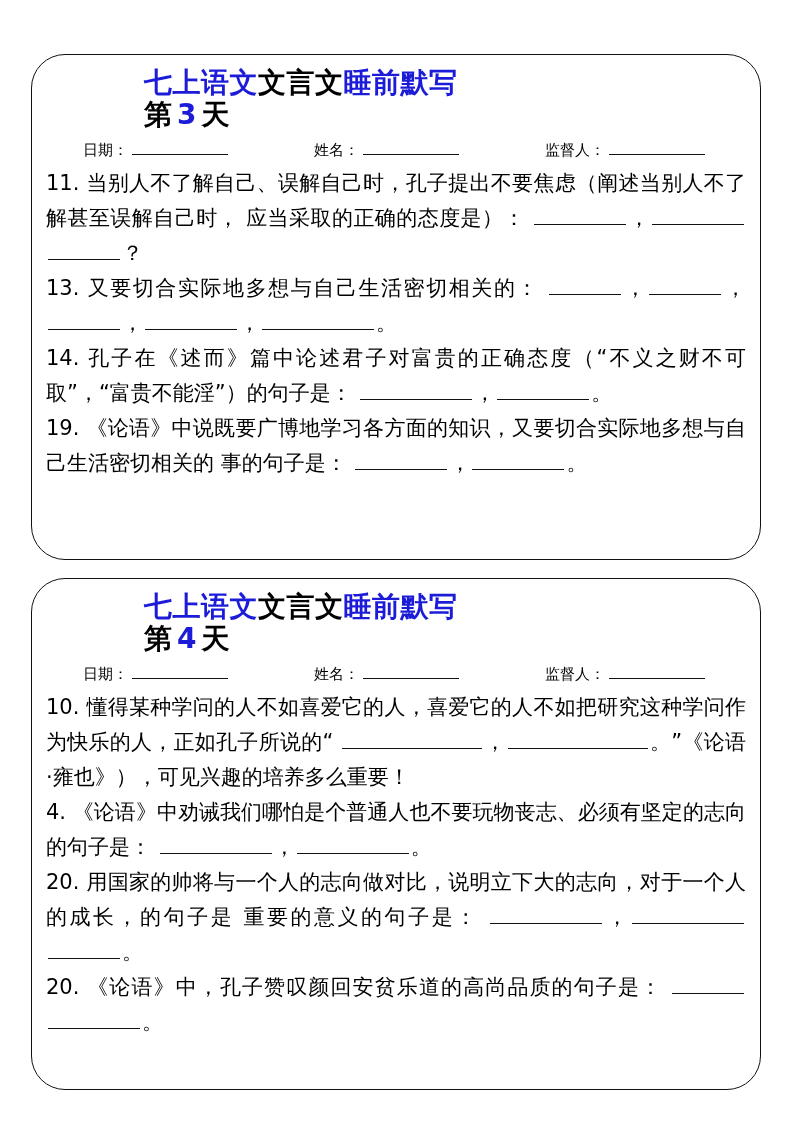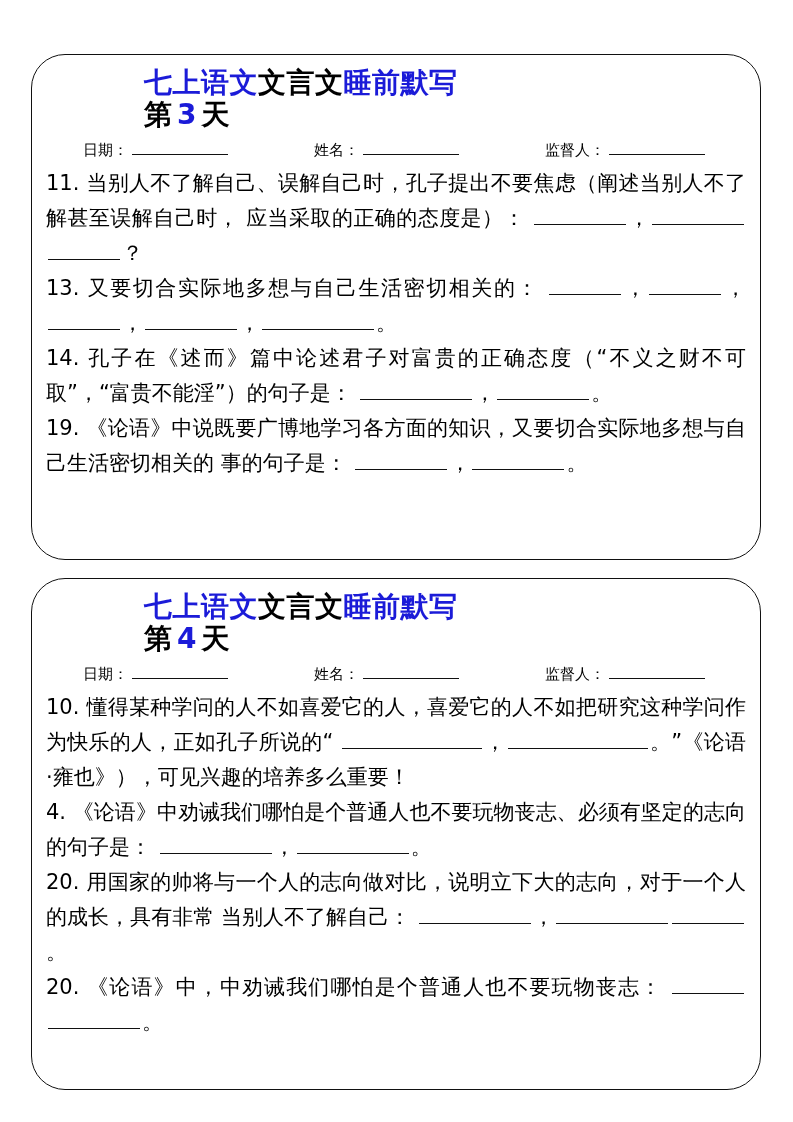--- a/index.html
+++ b/index.html
@@ -209,26 +209,26 @@
       </div>
 
       <div class="qline">
         <span>4.</span>
         <span>《论语》中劝诫我们哪怕是个普通人也不要玩物丧志、必须有坚定的志向的句子是：</span>
         <span class="blank b-lg"></span>，<span class="blank b-lg"></span><span>。</span>
       </div>
 
       <div class="qline">
         <span>20.</span>
-        <span>用国家的帅将与一个人的志向做对比，说明立下大的志向，对于一个人的成长，具有非常 当别人不了解自己：</span>
+        <span>用国家的帅将与一个人的志向做对比，说明立下大的志向，对于一个人的成长，的句子是 重要的意义的句子是：</span>
         <span class="blank b-lg"></span>，<span class="blank b-lg"></span><span class="blank b-sm"></span><span>。</span>
       </div>
 
       <div class="qline">
         <span>20.</span>
-        <span>《论语》中，中劝诫我们哪怕是个普通人也不要玩物丧志：</span>
+        <span>《论语》中，孔子赞叹颜回安贫乐道的高尚品质的句子是：</span>
         <span class="blank b-sm"></span><span class="blank b-md"></span><span>。</span>
       </div>
 
     </div>
   </div>
 
 </div>
 
 </body></html>

